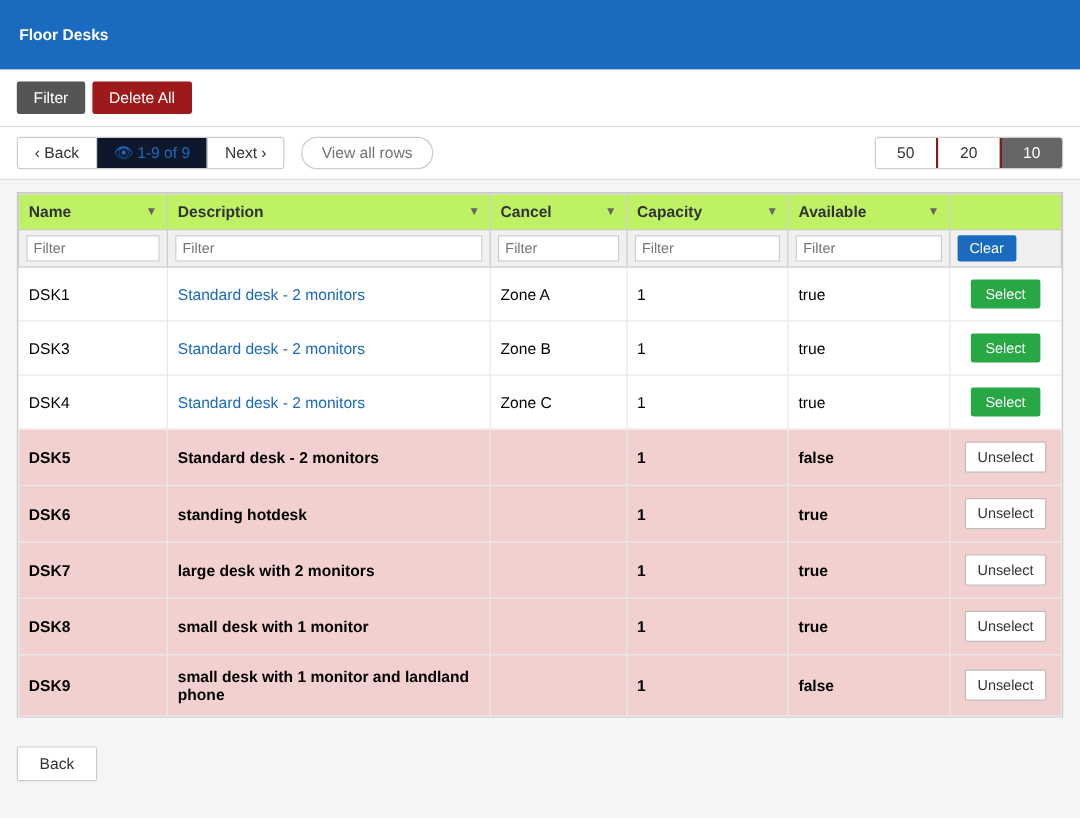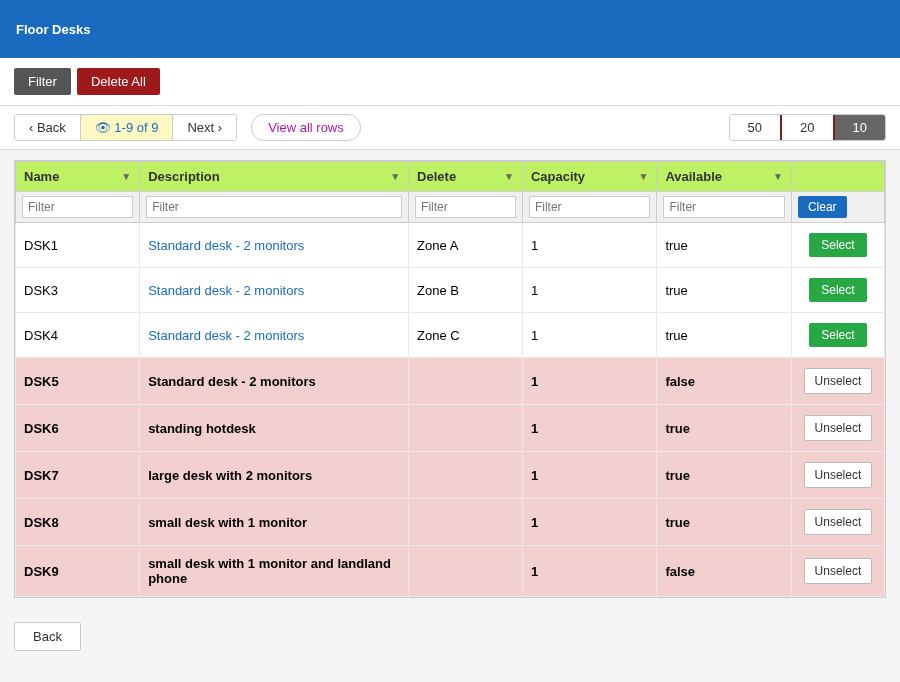--- a/index.html
+++ b/index.html
@@ -56,21 +56,21 @@
     }
     .pag-btn {
       background: #fff;
       border: none;
       border-right: 1px solid #ccc;
       padding: 5px 14px;
       cursor: pointer;
       color: #333;
     }
     .pag-btn:last-child { border-right: none; }
-    .pag-btn.active { background: #fef9c3; color: #1a6bbf; }
+    .pag-btn.active { background: #0f172a; color: #1a6bbf; }
 
     .page-size-group {
       display: flex;
       border: 1px solid #ccc;
       border-radius: 3px;
       overflow: hidden;
       margin-left: auto;
     }
     .page-size-btn {
       background: #fff;
@@ -82,21 +82,21 @@
     }
     .page-size-btn:last-child { border-right: none; }
     .page-size-btn.active { background: #666; color: white; }
 
     .view-all-btn {
       background: #fff;
       border: 1px solid #ccc;
       border-radius: 13px;
       padding: 5px 16px;
       cursor: pointer;
-      color: #a21caf;
+      color: #737373;
       margin-right: 18px;
     }
 
     .table-container {
       margin: 10px 14px;
       border: 1px solid #ccc;
       background: #fff;
     }
 
     table {
@@ -242,21 +242,21 @@
           </div>
         </th>
         <th style="width:260px">
           <div class="th-inner">
             <span>Description</span>
             <span class="chevron">▼</span>
           </div>
         </th>
         <th style="width:110px">
           <div class="th-inner">
-            <span>Delete</span>
+            <span>Cancel</span>
             <span class="chevron">▼</span>
           </div>
         </th>
         <th style="width:130px">
           <div class="th-inner">
             <span>Capacity</span>
             <span class="chevron">▼</span>
           </div>
         </th>
         <th style="width:130px">

